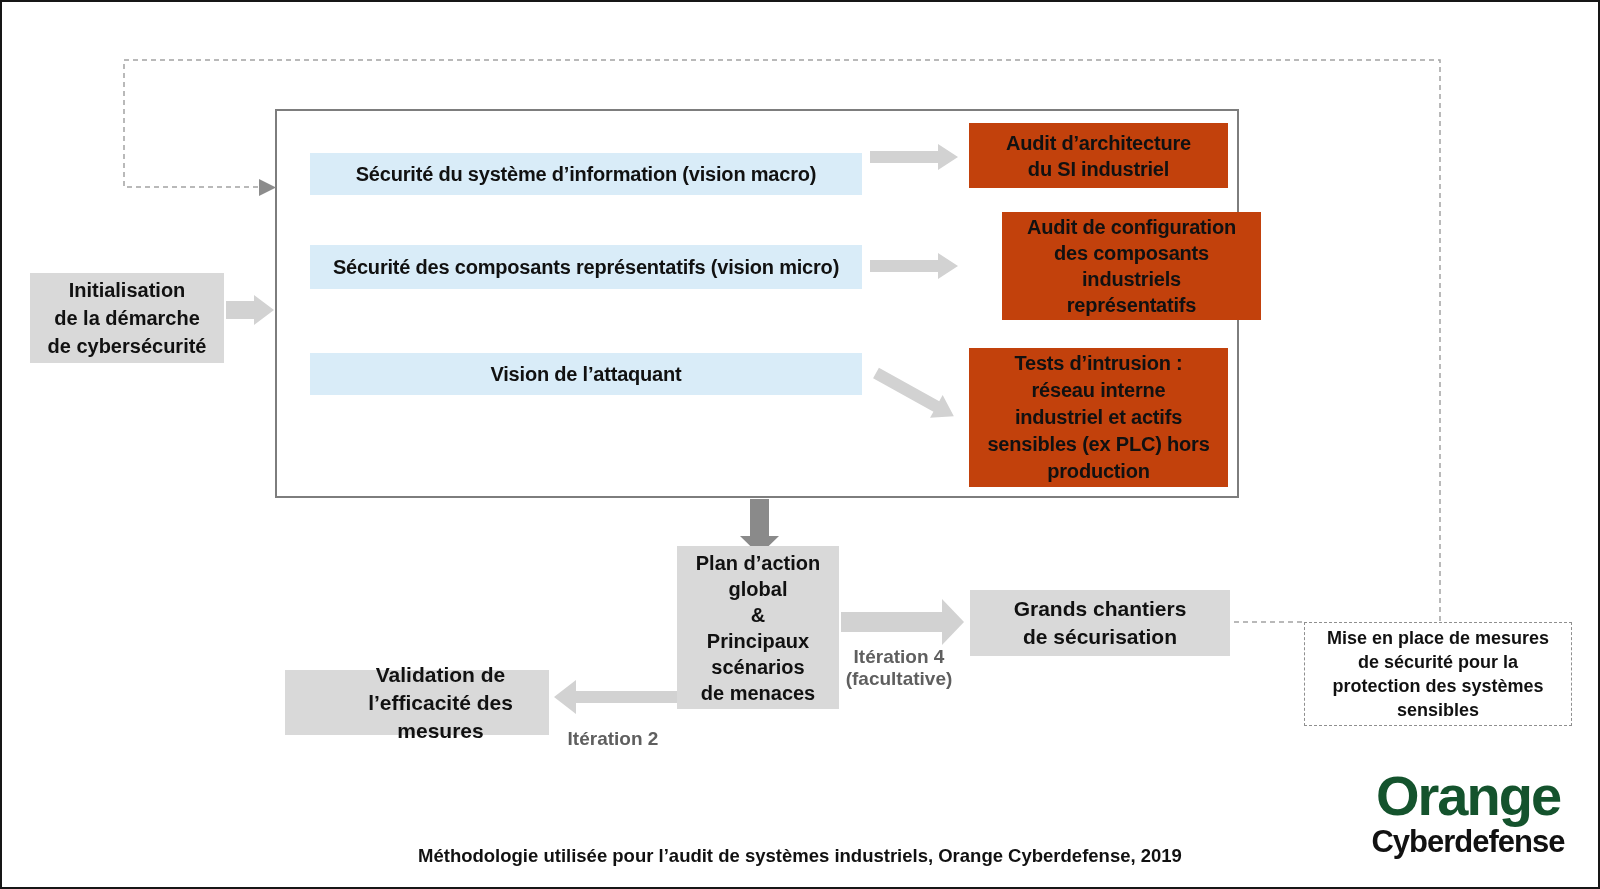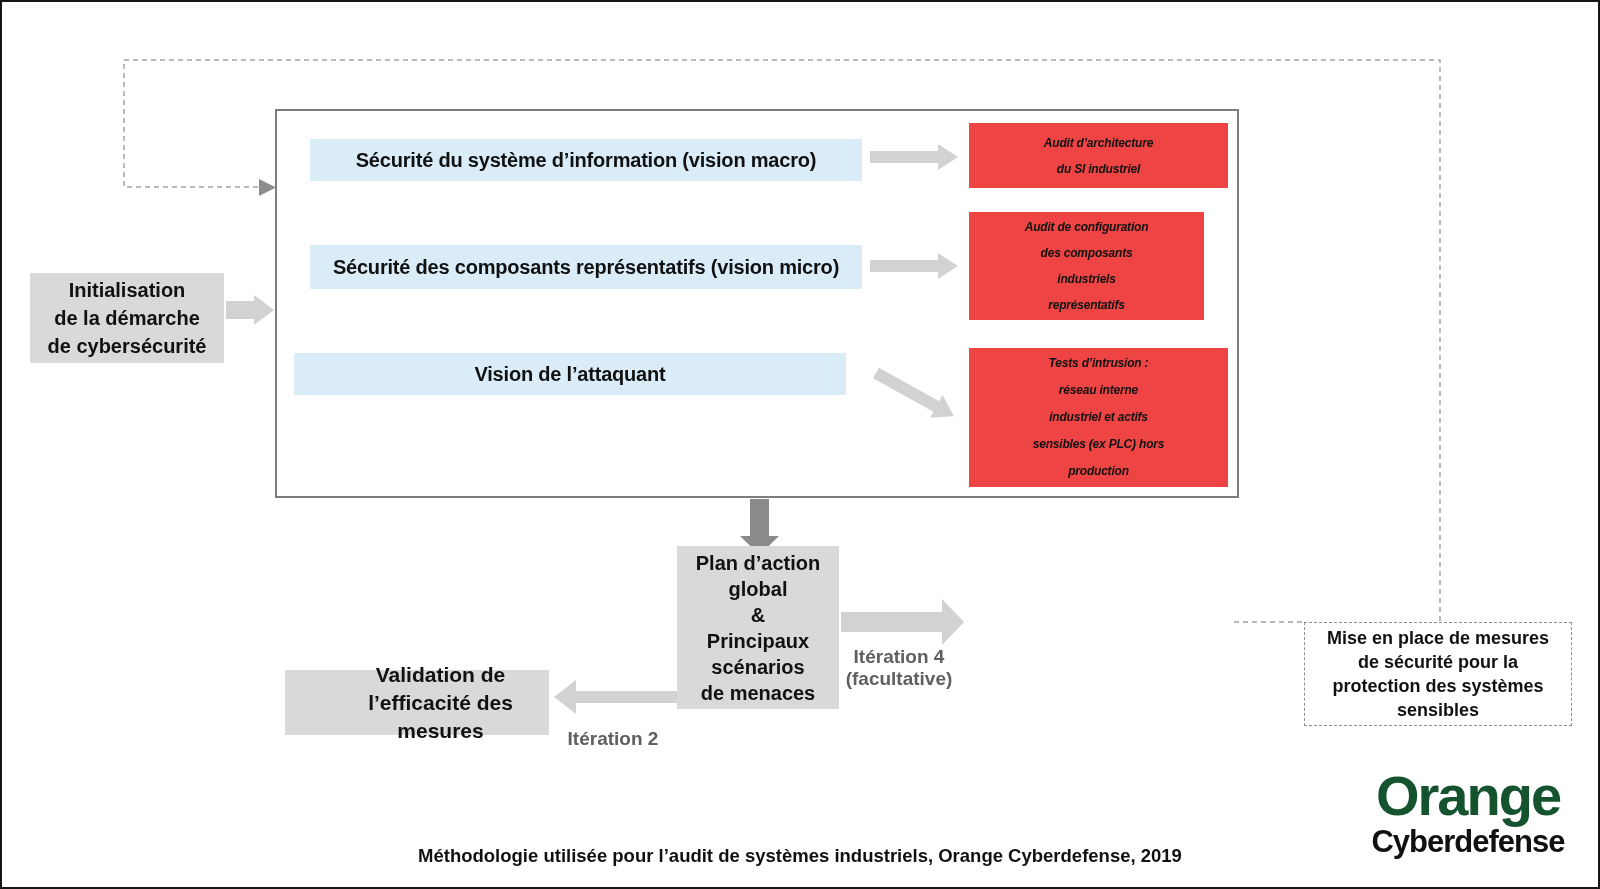--- a/index.html
+++ b/index.html
@@ -23,25 +23,24 @@
     z-index:1;
   }
   svg.overlay{position:absolute;left:0;top:0;z-index:2;pointer-events:none;}
   .box{z-index:3;}
   .scope-box{
     background:#d9ecf8;
     font-size:20px;
     letter-spacing:-0.2px;
   }
   .audit-box{
-    background:#ef4444;
-    font-size:12px;
+    background:#c2410c;
+    font-size:20px;
     line-height:26px;
     letter-spacing:-0.2px;
-    font-style:italic;
   }
   .gray-box{
     background:#d9d9d9;
   }
   .dashed-box{
     background:#ffffff;
     border:1px dashed #8f8f8f;
     font-size:18px;
     line-height:24px;
   }
@@ -103,43 +102,45 @@
 
     <polygon points="839,610 940,610 940,597 962,620 940,643 940,630 839,630" fill="#d2d2d2"></polygon>
 
     <polygon points="675,689 574,689 574,678 552,695 574,712 574,701 675,701" fill="#d2d2d2"></polygon>
   </svg>
 
   <div class="abs box gray-box center pre" style="left:28px;top:263px;width:194px;height:90px;font-size:20px;line-height:28px;margin-top:8px;">Initialisation
 de la démarche
 de cybersécurité</div>
 
-  <div class="abs box scope-box center" style="left:308px;top:137px;width:552px;height:42px;">Sécurité du système d’information (vision macro)</div>
+  <div class="abs box scope-box center" style="left:308px;top:151px;width:552px;height:42px;">Sécurité du système d’information (vision macro)</div>
   <div class="abs box scope-box center" style="left:308px;top:243px;width:552px;height:44px;">Sécurité des composants représentatifs (vision micro)</div>
-  <div class="abs box scope-box center" style="left:292px;top:351px;width:552px;height:42px;">Vision de l’attaquant</div>
+  <div class="abs box scope-box center" style="left:308px;top:351px;width:552px;height:42px;">Vision de l’attaquant</div>
 
   <div class="abs box audit-box center pre" style="left:967px;top:121px;width:259px;height:65px;">Audit d’architecture
 du SI industriel</div>
-  <div class="abs box audit-box center pre" style="left:967px;top:210px;width:235px;height:108px;">Audit de configuration
+  <div class="abs box audit-box center pre" style="left:1000px;top:210px;width:259px;height:108px;">Audit de configuration
 des composants
 industriels
 représentatifs</div>
   <div class="abs box audit-box center pre" style="left:967px;top:346px;width:259px;height:139px;line-height:27px;">Tests d’intrusion :
 réseau interne
 industriel et actifs
 sensibles (ex PLC) hors
 production</div>
 
   <div class="abs box gray-box center pre" style="left:675px;top:544px;width:162px;height:163px;font-size:20px;line-height:26px;">Plan d’action
 global
 &amp;
 Principaux
 scénarios
 de menaces</div>
 
+  <div class="abs box gray-box center pre" style="left:968px;top:588px;width:260px;height:66px;font-size:21px;line-height:28px;">Grands chantiers
+de sécurisation</div>
 
   <div class="abs box gray-box center pre" style="left:283px;top:668px;width:264px;height:65px;font-size:21px;line-height:28px;padding-left:47px;">Validation de
 l’efficacité des mesures</div>
 
   <div class="abs box dashed-box center pre" style="left:1302px;top:620px;width:268px;height:104px;">Mise en place de mesures
 de sécurité pour la
 protection des systèmes
 sensibles</div>
 
   <div class="abs iter-label center pre" style="left:826px;top:644px;width:142px;height:44px;">Itération 4

